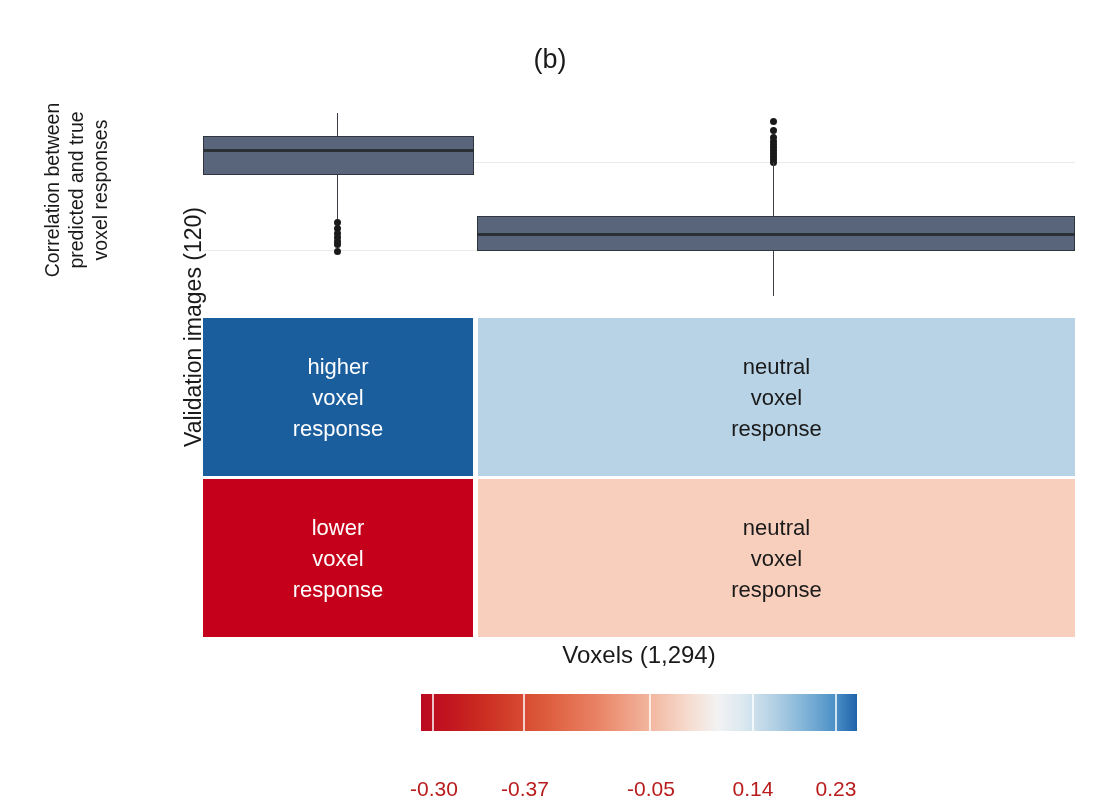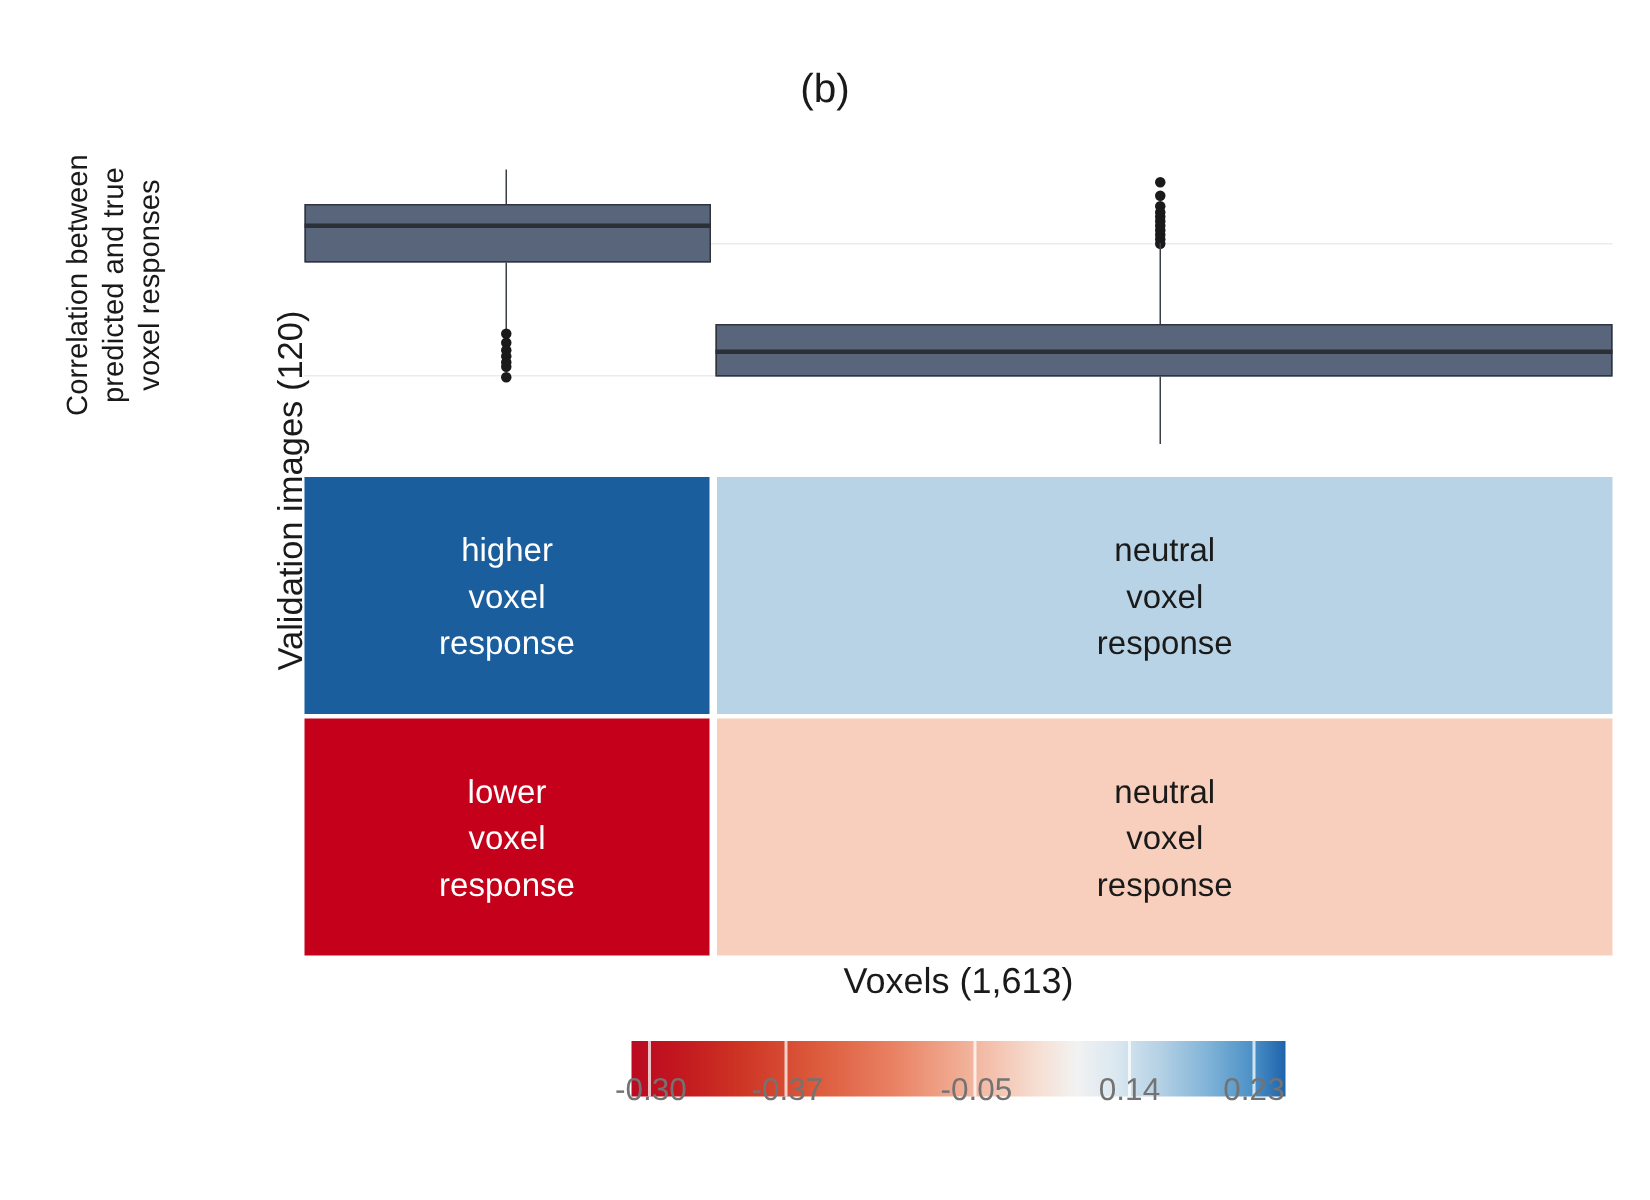--- a/index.html
+++ b/index.html
@@ -72,21 +72,21 @@
       #f6ded2 62%,
       #f2f2f2 68%,
       #dbe8f0 74%,
       #b3d0e4 81%,
       #81b4d8 88%,
       #4b90c6 95%,
       #1f63ac 100%);
   }
   .cbar-tick{position:absolute;top:0;width:1.5px;height:37px;background:#ffffff;opacity:.75;}
   .cbar-lab{
-    position:absolute;top:715px;font-size:21px;color:#737373;
+    position:absolute;top:777px;font-size:21px;color:#b91c1c;
     text-align:left;transform:translateX(-50%);white-space:nowrap;
   }
 </style>
 </head>
 <body>
 
 <div class="fig">
 
   <div class="fig-title">(b)</div>
 
@@ -157,21 +157,21 @@
   </div>
 
   <div class="heat" id="cell-br" style="left: 478px; top: 479px; width: 597px; height: 158px; background: rgb(248, 207, 188);">
     <div class="heat-label dark">
       <span>neutral</span>
       <span>voxel</span>
       <span>response</span>
     </div>
   </div>
 
-  <div class="xlab">Voxels (1,613)</div>
+  <div class="xlab">Voxels (1,294)</div>
 
   <div class="cbar-wrap">
     <div class="cbar"></div>
     <div class="cbar-tick" style="left:11px;"></div>
     <div class="cbar-tick" style="left:102px;"></div>
     <div class="cbar-tick" style="left:228px;"></div>
     <div class="cbar-tick" style="left:331px;"></div>
     <div class="cbar-tick" style="left:414px;"></div>
   </div>
   <div class="cbar-lab" style="left:434px;">-0.30</div>

